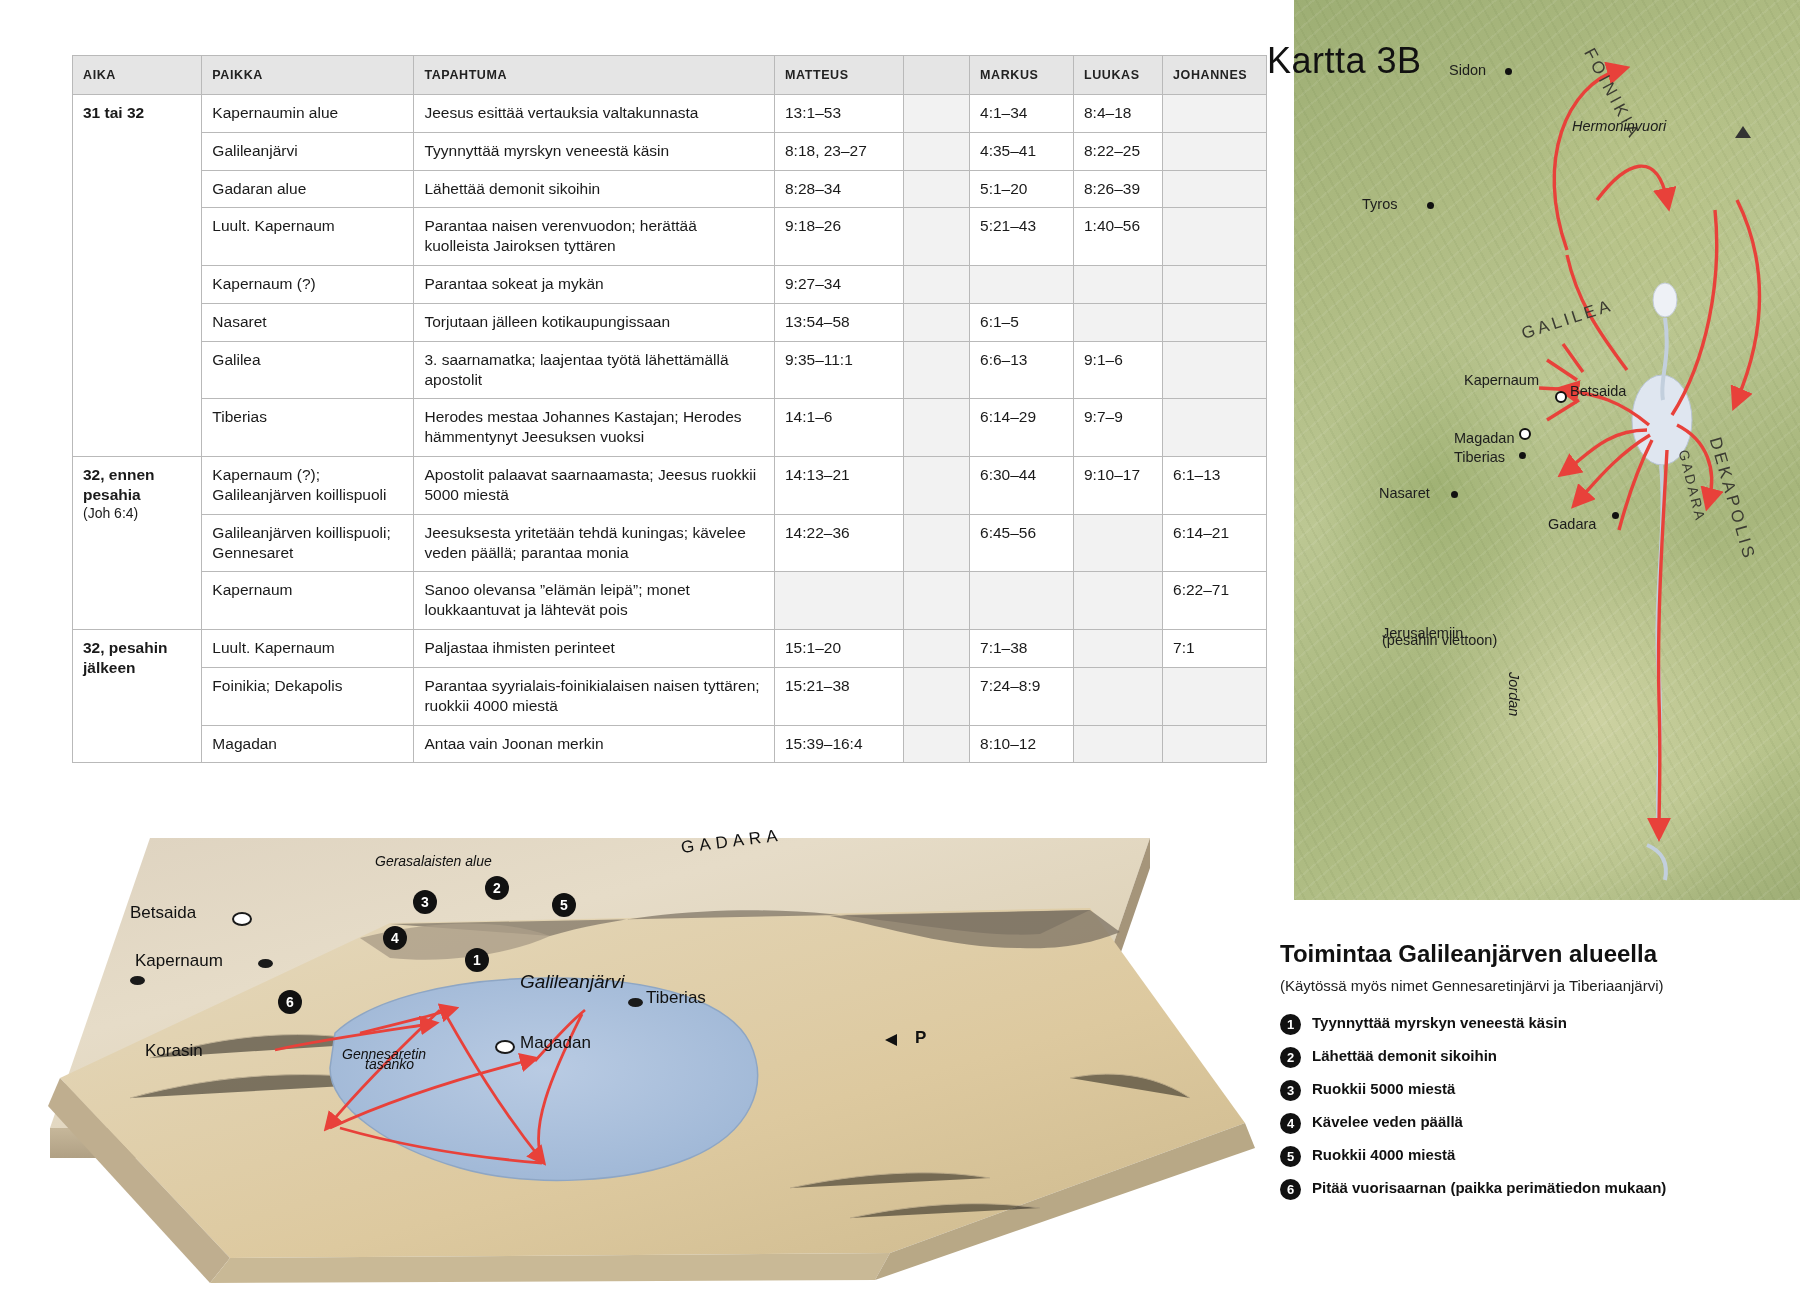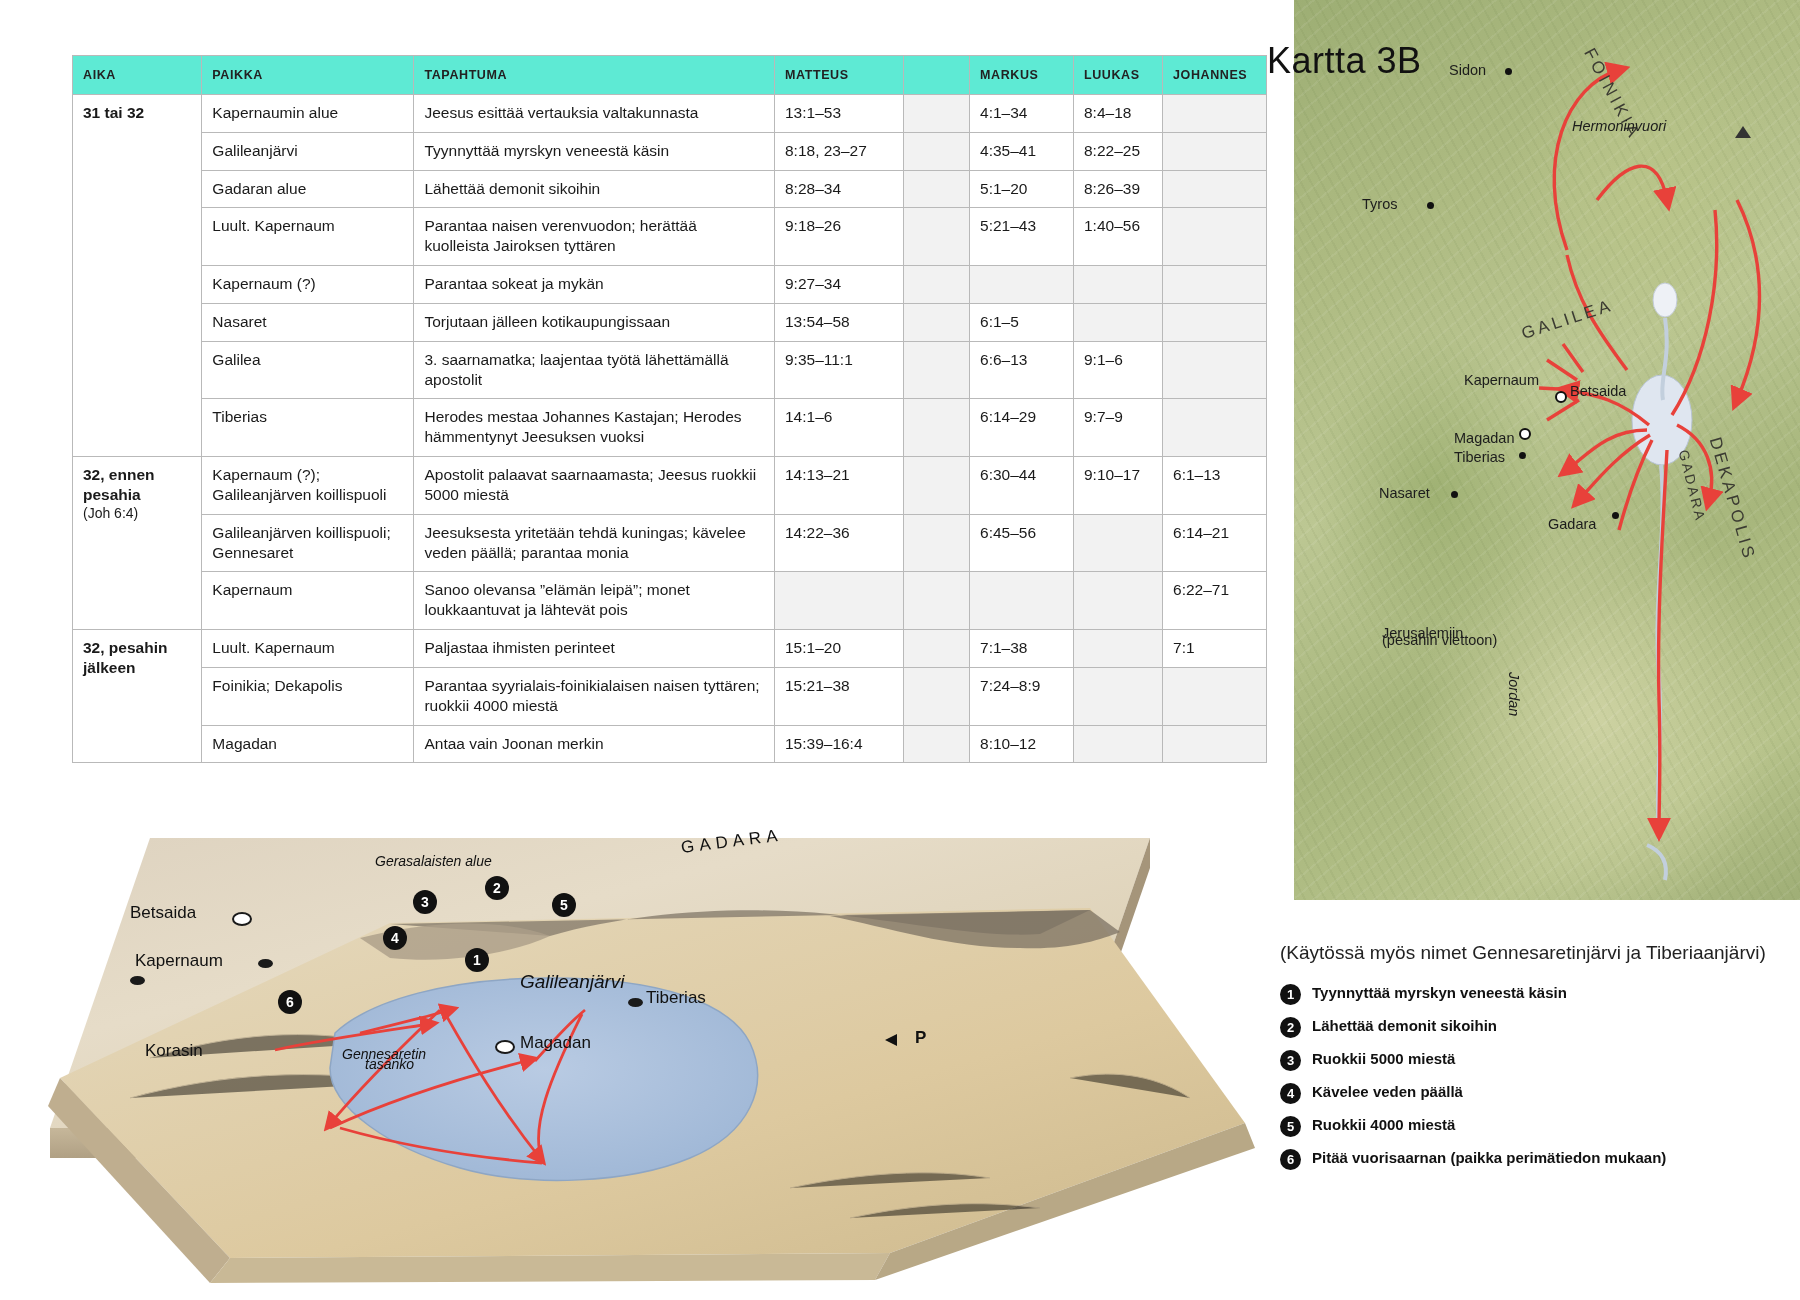--- a/index.html
+++ b/index.html
@@ -29,21 +29,21 @@
     table-layout: fixed;
     font-size: 15.5px;
   }
   table.chart th, table.chart td {
     border: 1px solid #b9b9b9;
     padding: 8px 10px 9px 10px;
     vertical-align: top;
     line-height: 1.28;
   }
   table.chart thead th {
-    background: #5eead4;
+    background: #e5e5e5;
     font-size: 12.5px;
     font-weight: bold;
     letter-spacing: 0.6px;
     text-align: left;
     padding-top: 11px;
     padding-bottom: 11px;
     color: #222;
   }
   .col-aika   { width: 122px; }
   .col-paikka { width: 200px; }
@@ -141,21 +141,21 @@
     top: 940px;
     width: 520px;
   }
   #legend .lg-title {
     font-size: 24px;
     font-weight: bold;
     color: #111;
     margin-bottom: 8px;
   }
   #legend .lg-sub {
-    font-size: 19px;
+    font-size: 15px;
     line-height: 1.35;
     color: #222;
     margin-bottom: 18px;
   }
   #legend .lg-row {
     display: flex;
     align-items: flex-start;
     margin-bottom: 12px;
     font-size: 15px;
     font-weight: bold;
@@ -449,20 +449,21 @@
   <div class="m-label" style="left:281px; top:516px;">Gadara</div>
   <div class="m-dot" style="left:345px; top:512px;"></div>
 
   <div class="m-label" style="left:115px; top:625px;">Jerusalemiin</div>
   <div class="m-label" style="left:115px; top:632px;">(pesahin viettoon)</div>
 
   <div class="m-label italic" style="left:255px; top:672px; transform:rotate(90deg); transform-origin:left top;">Jordan</div>
 </div>
 
 <div id="legend">
+  <div class="lg-title">Toimintaa Galileanjärven alueella</div>
   <div class="lg-sub">(Käytössä myös nimet Gennesaretinjärvi ja Tiberiaanjärvi)</div>
   <div id="legend-items">
       <div class="lg-row">
         <span class="numdot">1</span>
         <span>Tyynnyttää myrskyn veneestä käsin</span>
       </div>
       <div class="lg-row">
         <span class="numdot">2</span>
         <span>Lähettää demonit sikoihin</span>
       </div>

